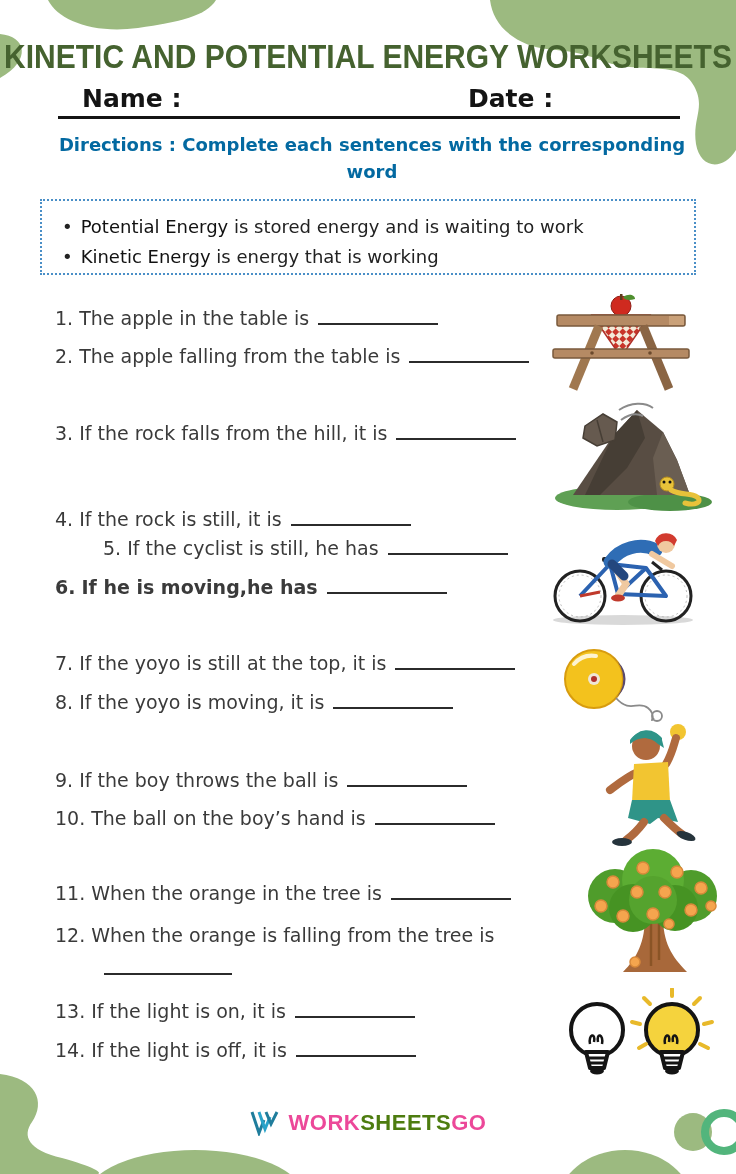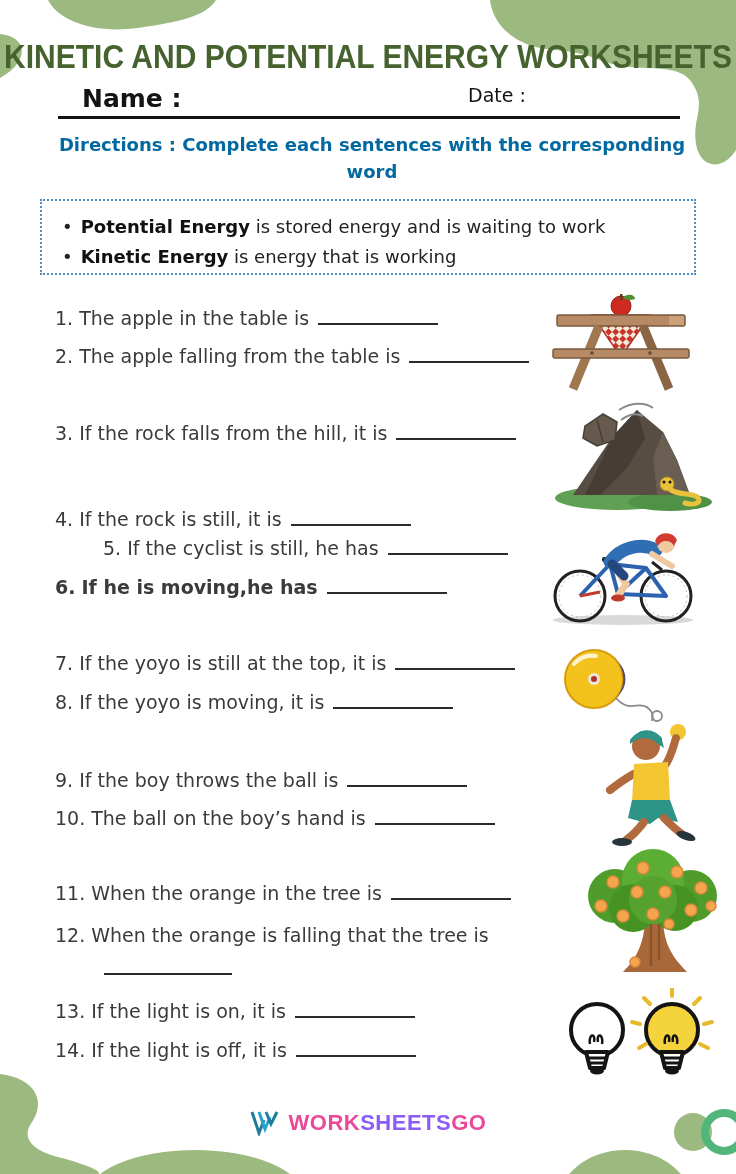--- a/index.html
+++ b/index.html
@@ -5,45 +5,45 @@
   html,body{margin:0;padding:0;background:#e8e8e8;}
   .page{position:relative;width:736px;height:1174px;background:#ffffff;overflow:hidden;
         font-family:"DejaVu Sans",sans-serif;color:#333;}
   svg{display:block;}
   .bg{position:absolute;inset:0;pointer-events:none;}
 
   .title{position:absolute;top:38px;left:0;width:736px;text-align:center;margin:0;
          font-family:"Liberation Sans",sans-serif;font-weight:bold;font-size:30px;
          letter-spacing:0px;color:#45622f;transform:scaleY(1.12);transform-origin:top;}
   .name-label{position:absolute;top:84px;left:82px;font-size:25px;font-weight:bold;color:#141414;}
-  .date-label{position:absolute;top:84px;left:468px;font-size:19px;font-weight:normal;color:#141414;}
+  .date-label{position:absolute;top:84px;left:468px;font-size:25px;font-weight:bold;color:#141414;}
   .rule{position:absolute;top:116px;left:58px;width:622px;height:3px;background:#141414;}
 
   .directions{position:absolute;top:131px;left:58px;width:628px;font-size:18px;font-weight:bold;
               color:#0369a1;line-height:1.5;text-align:center;}
 
   .defbox{position:absolute;top:199px;left:40px;width:612px;height:50px;
           border:2px dotted #4a8fc7;padding:11px 20px;}
   .defitem{font-size:18px;color:#222;line-height:1.65;}
   .defitem .bullet{margin-right:8px;}
-  .defitem .term{font-weight:bold;color:#111;}
+  .defitem .term{font-weight:normal;color:#111;}
 
   .q{position:absolute;left:55px;white-space:nowrap;font-size:19px;color:#3a3a3a;}
   .q-num{margin-right:6px;}
   .blank{display:inline-block;width:120px;height:15px;border-bottom:2.5px solid #2b2b2b;
          margin-left:9px;vertical-align:baseline;}
   .blank-line{position:absolute;left:95px;width:128px;}
 
   .illus{position:absolute;}
 
   .footer{position:absolute;top:1110px;left:0;width:736px;display:flex;justify-content:center;
           align-items:center;gap:9px;}
   .brand{font-family:"Liberation Sans",sans-serif;font-weight:bold;font-size:22px;letter-spacing:0.5px;}
   .brand .b-work,.brand .b-go{color:#ec4899;}
-  .brand .b-sheets{color:#8b5cf6;}
+  .brand .b-sheets{color:#4d7c0f;}
 </style>
 </head>
 <body>
 
 <div class="page">
 
   <svg class="bg" width="736" height="1174" viewBox="0 0 736 1174">
     <path d="M48,0 C58,20 92,34 138,28 C180,22 206,16 216,0 Z" fill="#9cba80"></path>
     <path d="M0,34 C26,36 32,60 0,78 Z" fill="#9cba80"></path>
     <path d="M490,0 L736,0 L736,150 C722,172 700,168 696,144 C692,118 706,108 694,86
@@ -72,21 +72,21 @@
       <div class="q" style="top: 345px;"><span class="q-num">2.</span><span class="q-text">The apple falling from the table is</span><span class="blank"></span></div>
       <div class="q" style="top: 422px;"><span class="q-num">3.</span><span class="q-text">If the rock falls from the hill, it is</span><span class="blank"></span></div>
       <div class="q" style="top: 460px; margin-top: 48px;"><span class="q-num">4.</span><span class="q-text">If the rock is still, it is</span><span class="blank"></span></div>
       <div class="q" style="top: 537px; margin-left: 48px;"><span class="q-num">5.</span><span class="q-text">If the cyclist is still, he has</span><span class="blank"></span></div>
       <div class="q" style="top: 576px; font-weight: bold;"><span class="q-num">6.</span><span class="q-text">If he is moving,he has</span><span class="blank"></span></div>
       <div class="q" style="top: 652px;"><span class="q-num">7.</span><span class="q-text">If the yoyo is still at the top, it is</span><span class="blank"></span></div>
       <div class="q" style="top: 691px;"><span class="q-num">8.</span><span class="q-text">If the yoyo is moving, it is</span><span class="blank"></span></div>
       <div class="q" style="top: 769px;"><span class="q-num">9.</span><span class="q-text">If the boy throws the ball is</span><span class="blank"></span></div>
       <div class="q" style="top: 807px;"><span class="q-num">10.</span><span class="q-text">The ball on the boy’s hand is</span><span class="blank"></span></div>
       <div class="q" style="top: 882px;"><span class="q-num">11.</span><span class="q-text">When the orange in the tree is</span><span class="blank"></span></div>
-      <div class="q" style="top: 924px;"><span class="q-num">12.</span><span class="q-text">When the orange is falling that the tree is</span></div>
+      <div class="q" style="top: 924px;"><span class="q-num">12.</span><span class="q-text">When the orange is falling from the tree is</span></div>
       <div class="blank blank-line" style="top: 958px;"></div>
       <div class="q" style="top: 1000px;"><span class="q-num">13.</span><span class="q-text">If the light is on, it is</span><span class="blank"></span></div>
       <div class="q" style="top: 1039px;"><span class="q-num">14.</span><span class="q-text">If the light is off, it is</span><span class="blank"></span></div>
     </div>
 
   <svg class="illus" style="left:545px;top:293px;" width="152" height="100" viewBox="0 0 152 100">
     <defs>
       <pattern id="check" width="10" height="10" patternUnits="userSpaceOnUse" patternTransform="rotate(45)">
         <rect width="10" height="10" fill="#f3e9d8"></rect>
         <rect width="5" height="5" fill="#c8352a"></rect>

